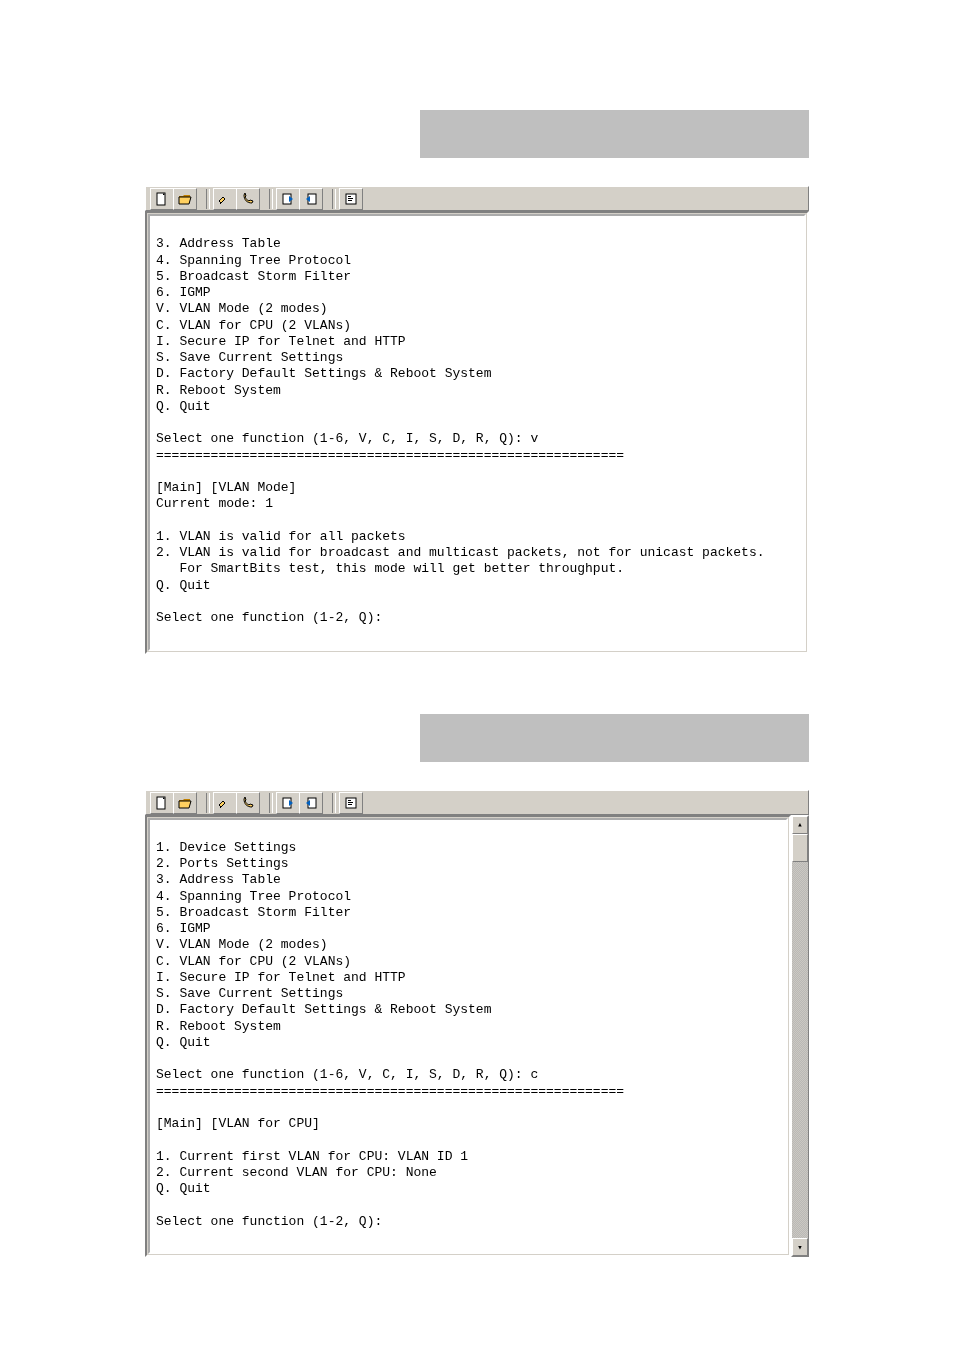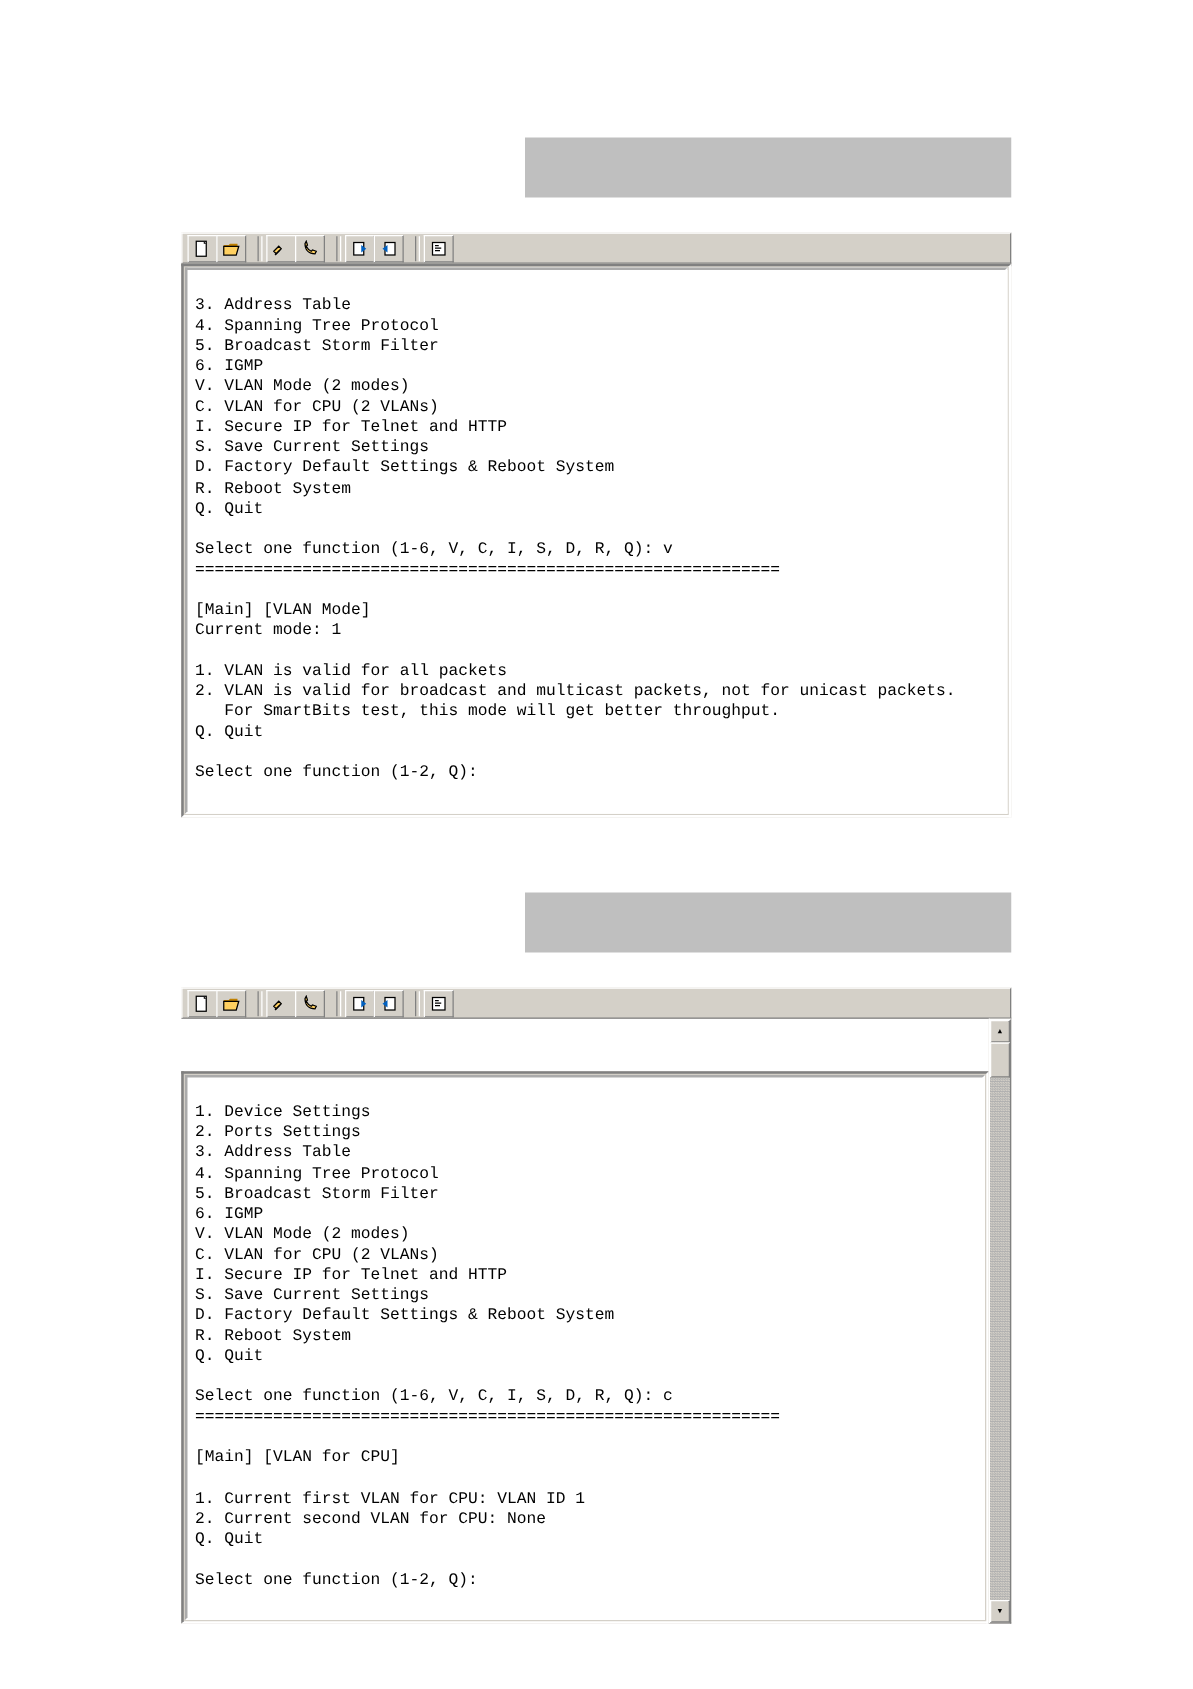--- a/index.html
+++ b/index.html
@@ -88,21 +88,21 @@
     font-size: 13px;
     color: #000;
     white-space: pre;
   }
 
   
   .scroll-wrap {
     display: flex;
     align-items: stretch;
   }
-  .scroll-wrap .panel-outer { flex: 1 1 auto; margin-top: 42px; }
+  .scroll-wrap .panel-outer { flex: 1 1 auto; }
   .scrollbar {
     width: 16px;
     background: #d4d0c8;
     border-top: 1px solid #ffffff;
     border-left: 1px solid #ffffff;
     border-right: 1px solid #808080;
     border-bottom: 1px solid #808080;
     display: flex;
     flex-direction: column;
     justify-content: space-between;

